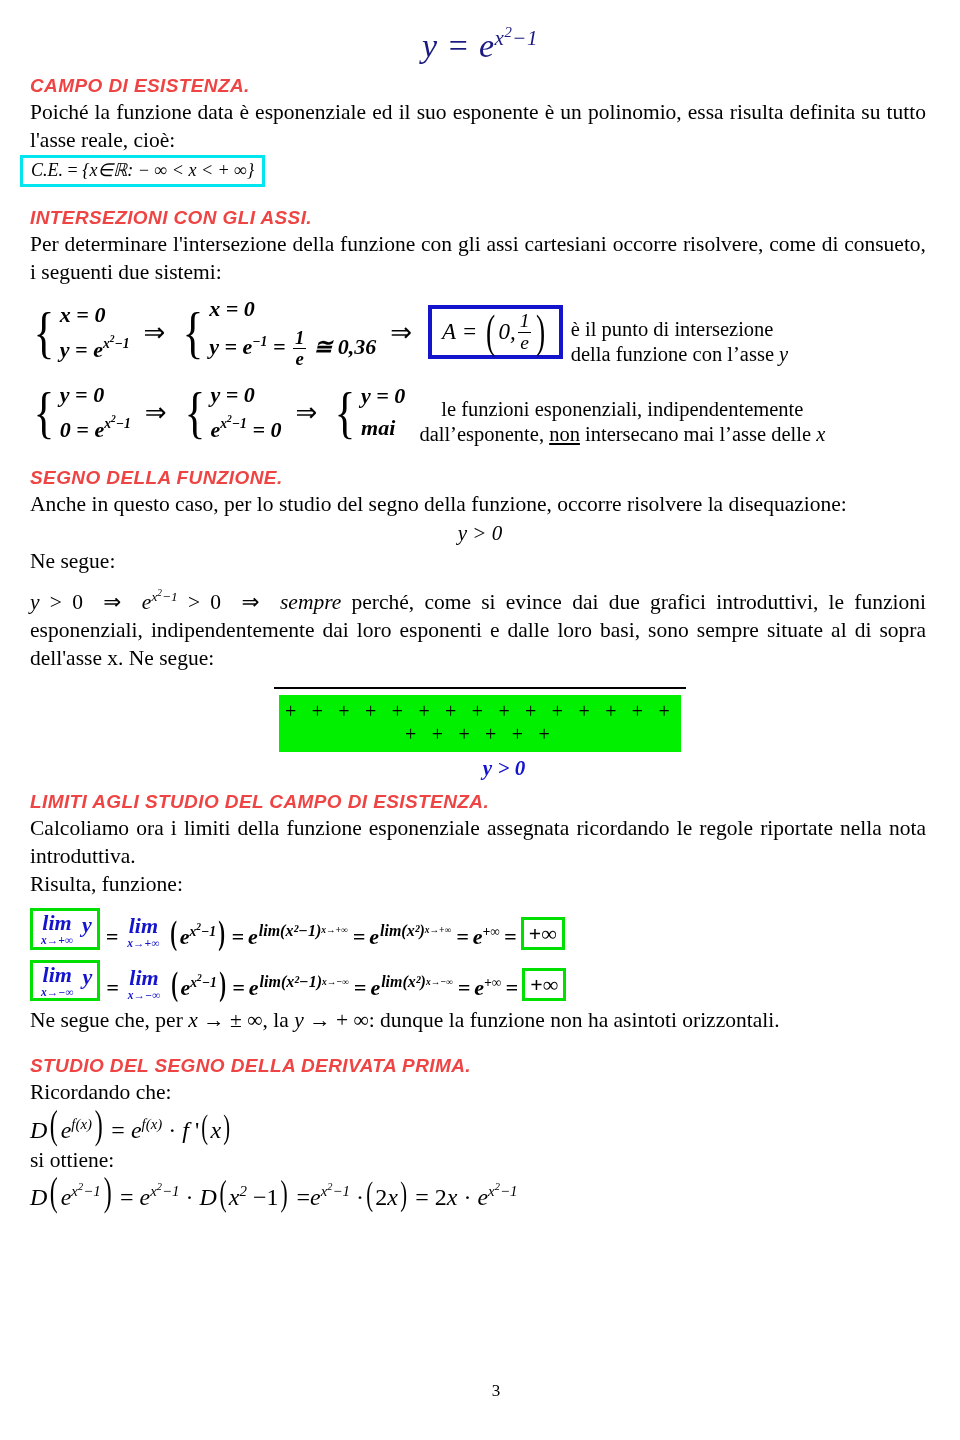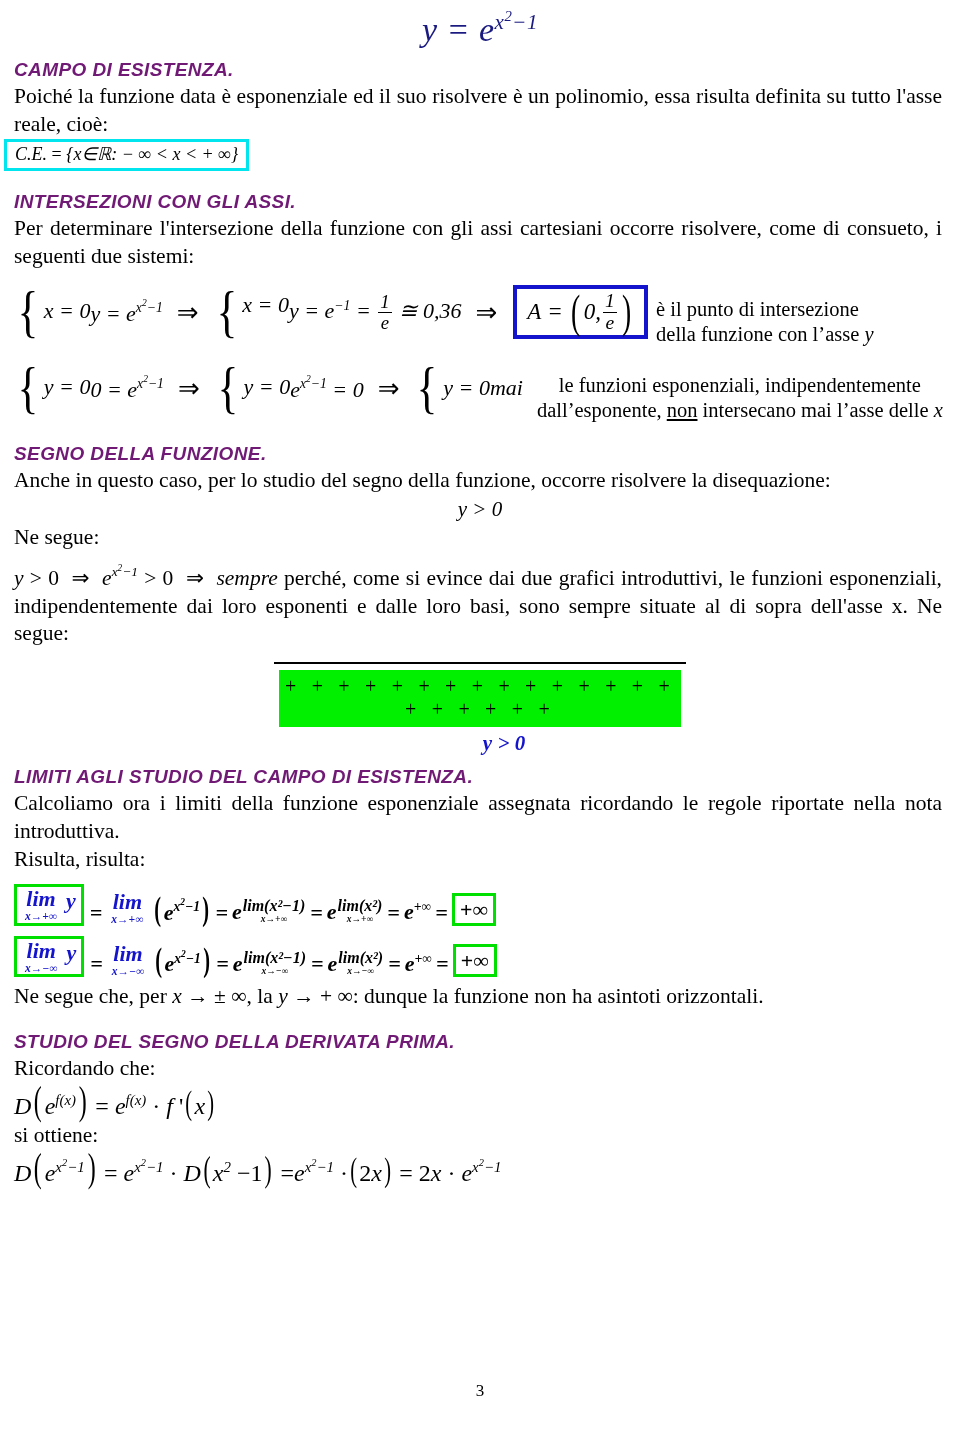--- a/index.html
+++ b/index.html
@@ -9,34 +9,34 @@
   body {
     width: 960px; height: 1440px;
     position: relative;
     font-family: "Liberation Serif", serif;
     color: #000000;
     overflow: hidden;
   }
   .page {
     position: relative;
     width: 960px; height: 1417px;
-    padding: 0;
+    padding: 16px;
     box-sizing: border-box;
   }
   .title-formula {
     text-align: center;
     color: #1a1a80;
     font-size: 34px;
     font-style: italic;
     font-family: "Liberation Serif", serif;
     padding-top: 8px;
     letter-spacing: 0.5px;
   }
   .sec-head {
-    color: #701a75;
+    color: #ef4444;
     font-weight: bold;
     font-style: italic;
     font-family: "Liberation Sans", sans-serif;
     font-size: 19px;
     font-variant: small-caps;
     letter-spacing: 0.4px;
     margin: 0 0 2px 14px;
   }
   .body-text {
     font-size: 21.5px;
@@ -85,21 +85,21 @@
   }
   .brace {
     font-size: 58px;
     font-family: "Liberation Serif", serif;
     font-style: normal;
     line-height: 0.78;
     margin-right: 2px;
     transform: scaleX(0.75);
     display: inline-block;
   }
-  .sys-eqs { display: flex; justify-content: center; }
+  .sys-eqs { display: flex; flex-direction: column; justify-content: center; font-weight: bold; }
   .sys-eqs > div { padding: 3px 0; white-space: nowrap; }
   .arrow { font-size: 26px; margin: 0 14px; font-style: normal; }
   .a-box {
     border: 4px solid #1414cd;
     padding: 2px 10px;
     font-size: 23px;
     font-style: italic;
     display: inline-flex;
     align-items: center;
     margin: 0 8px 0 2px;
@@ -159,21 +159,21 @@
   .limop {
     display: inline-flex; flex-direction: column; align-items: center;
     line-height: 1; vertical-align: middle; margin: 0 3px;
   }
   .limop .lo { font-size: 22px; font-style: italic; }
   .limop .su { font-size: 11.5px; font-style: italic; margin-top: 1px; }
   .green-box { border: 3px solid #00e000; padding: 1px 5px 0 5px; display: inline-flex; }
   .blue { color: #1414cd; }
   .paren-med { font-size: 34px; font-style: normal; display: inline-block; transform: scaleX(0.6); line-height: 0.8; }
   .esup {
-    display: inline-flex; flex-direction: column; align-items: center;
+    display: inline-flex; flex-direction: row; align-items: center;
     font-size: 13px; vertical-align: super; line-height: 1.05; margin: 0 1px;
   }
   .esup .lo2 { font-style: italic; font-size: 16px; }
   .esup .su2 { font-size: 9.5px; font-style: italic; }
 
   .page-num {
     position: absolute; bottom: 16px; width: 100%;
     text-align: center; font-size: 17px;
   }
   .gap-s { height: 10px; }
@@ -184,21 +184,21 @@
 
 <div class="page">
 
   <div class="title-formula">
     <span class="mathvar">y</span> = <span class="mathvar">e</span><sup class="pw">x<sup style="font-size:.7em">2</sup>−1</sup>
   </div>
 
   <div class="gap-s"></div>
 
   <div class="sec-head">CAMPO DI ESISTENZA.</div>
-  <div class="body-text">Poiché la funzione data è esponenziale ed il suo risolvere è un polinomio, essa risulta definita su tutto l'asse reale, cioè:</div>
+  <div class="body-text">Poiché la funzione data è esponenziale ed il suo esponente è un polinomio, essa risulta definita su tutto l'asse reale, cioè:</div>
   <div>
     <span class="ce-box">
       C.E. <span class="up">=</span> {<span class="mathvar">x</span>∈ℝ: − ∞ &lt; <span class="mathvar">x</span> &lt; + ∞}
     </span>
   </div>
 
   <div class="gap-m"></div>
 
   <div class="sec-head">INTERSEZIONI CON GLI ASSI.</div>
   <div class="body-text">Per determinare l'intersezione della funzione con gli assi cartesiani occorre risolvere, come di consueto, i seguenti due sistemi:</div>
@@ -292,21 +292,21 @@
   <div class="sign-wrap">
     <div class="sign-line"></div>
     <div class="sign-bar">+ + + + + + + + + + + + + + + + + + + + +</div>
     <div class="sign-label"><span class="mathvar">y</span> &gt; 0</div>
   </div>
 
   <div class="gap-s"></div>
 
   <div class="sec-head">LIMITI AGLI STUDIO DEL CAMPO DI ESISTENZA.</div>
   <div class="body-text">Calcoliamo ora i limiti della funzione esponenziale assegnata ricordando le regole riportate nella nota introduttiva.</div>
-  <div class="body-text nojust">Risulta, risulta:</div>
+  <div class="body-text nojust">Risulta, funzione:</div>
 
   <div class="lim-line">
     <span class="green-box">
       <span class="limop blue">
         <span class="lo">lim</span>
         <span class="su">x→+∞</span>
       </span>
       <span class="blue mathvar" style="font-size:22px;margin-left:6px">y</span>
     </span>
     <span style="margin:0 6px">=</span>

